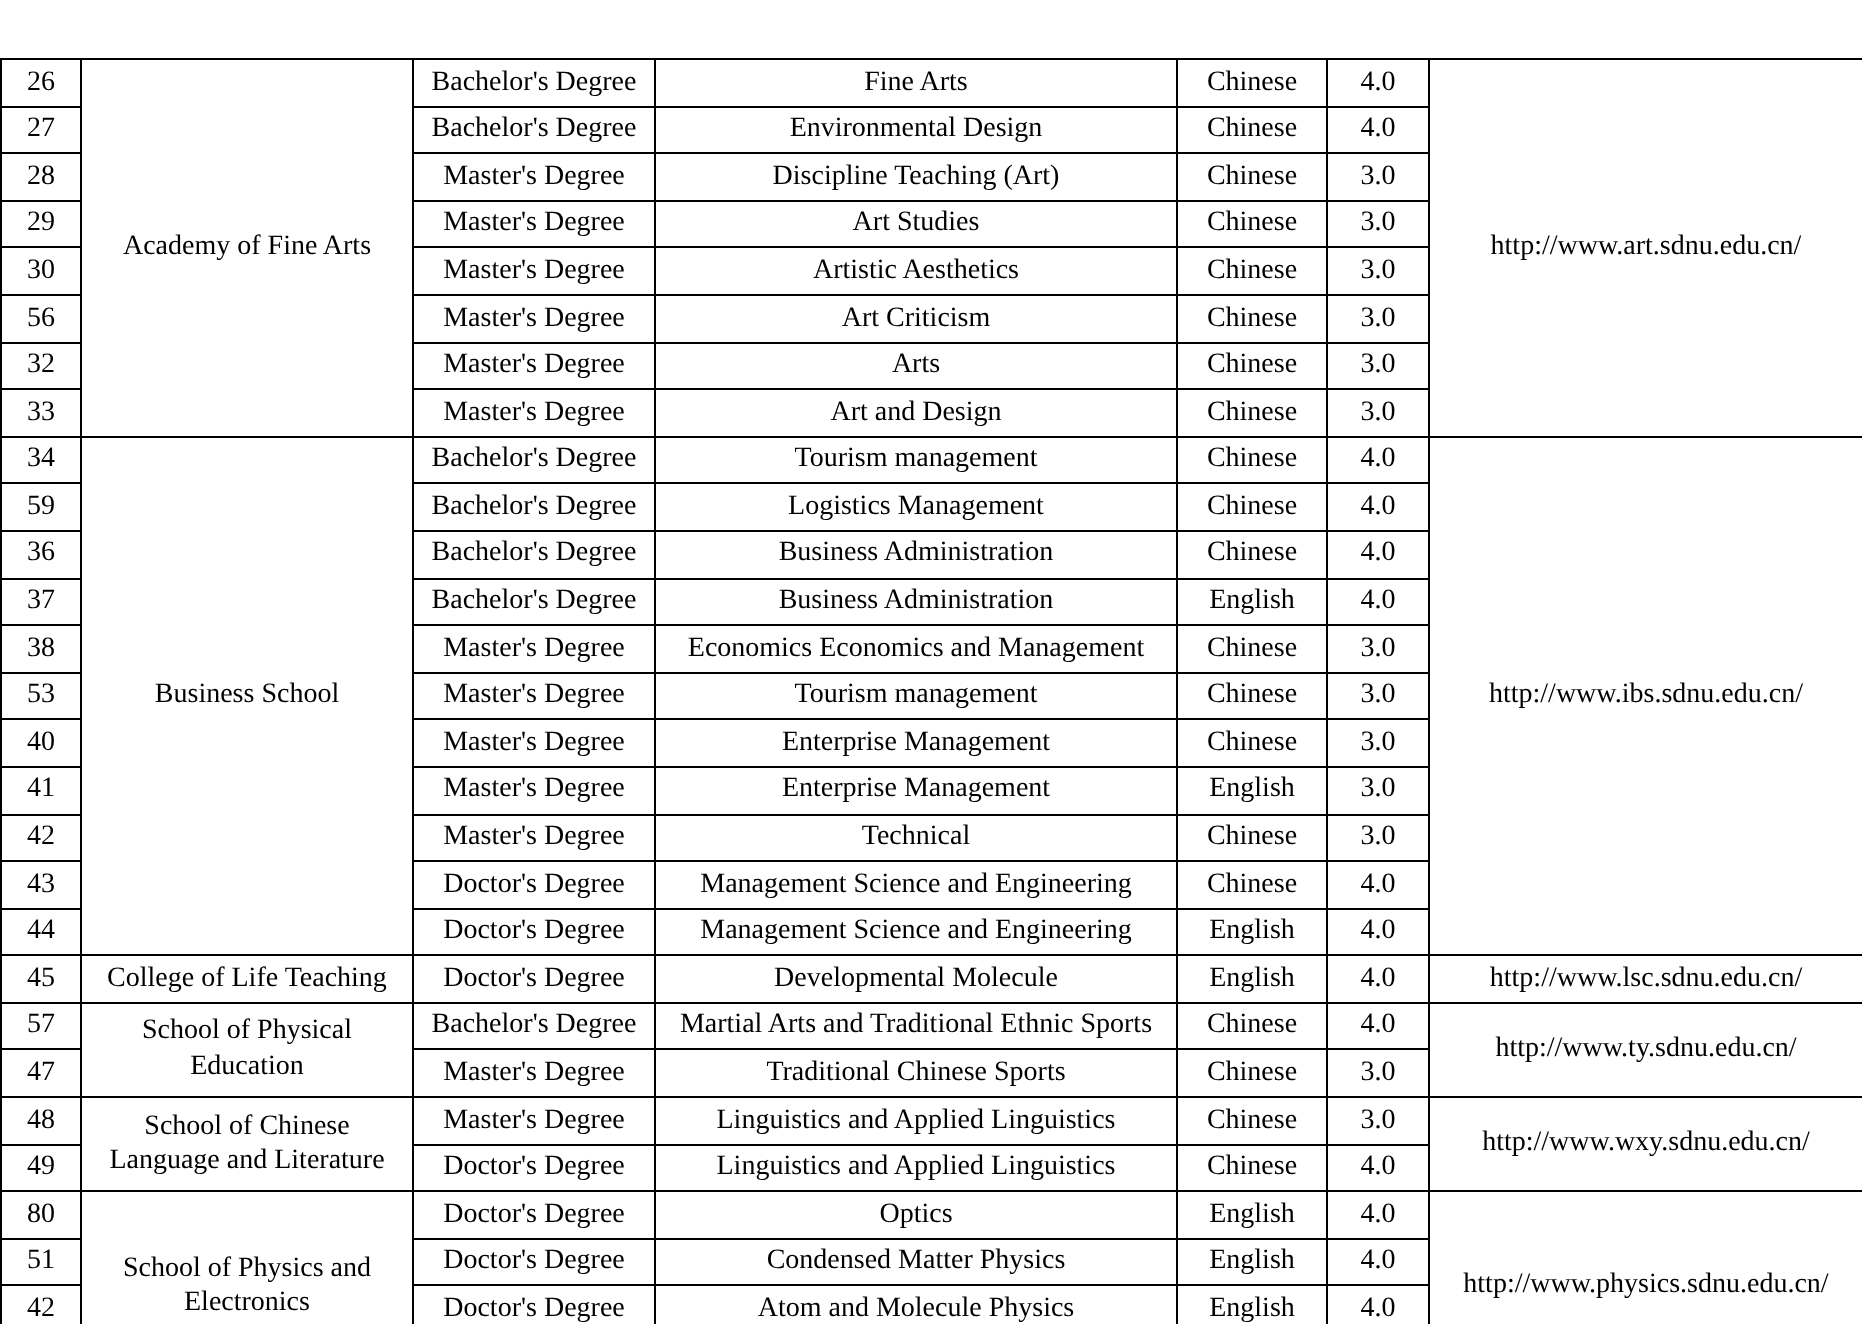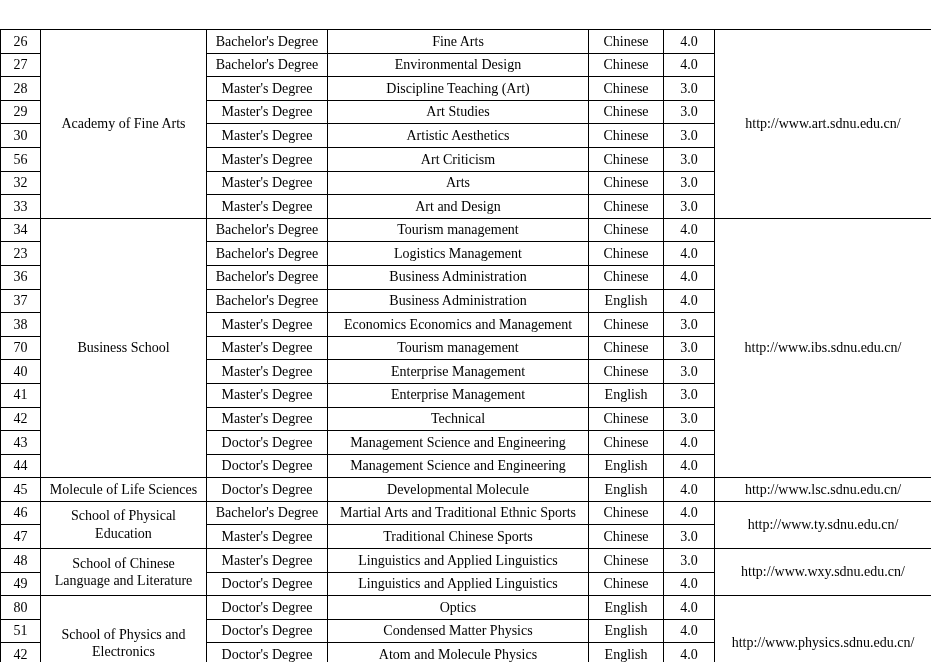--- a/index.html
+++ b/index.html
@@ -115,21 +115,21 @@
         <tr>
           <td class="c-no">34</td>
           <td class="c-school" rowspan="11">Business School</td>
           <td class="c-degree">Bachelor's Degree</td>
           <td class="c-program">Tourism management</td>
           <td class="c-lang">Chinese</td>
           <td class="c-years">4.0</td>
           <td class="c-url" rowspan="11">http://www.ibs.sdnu.edu.cn/</td>
         </tr>
         <tr>
-          <td class="c-no">23</td>
+          <td class="c-no">59</td>
           <td class="c-degree">Bachelor's Degree</td>
           <td class="c-program">Logistics Management</td>
           <td class="c-lang">Chinese</td>
           <td class="c-years">4.0</td>
         </tr>
         <tr>
           <td class="c-no">36</td>
           <td class="c-degree">Bachelor's Degree</td>
           <td class="c-program">Business Administration</td>
           <td class="c-lang">Chinese</td>
@@ -143,21 +143,21 @@
           <td class="c-years">4.0</td>
         </tr>
         <tr>
           <td class="c-no">38</td>
           <td class="c-degree">Master's Degree</td>
           <td class="c-program">Economics Economics and Management</td>
           <td class="c-lang">Chinese</td>
           <td class="c-years">3.0</td>
         </tr>
         <tr>
-          <td class="c-no">70</td>
+          <td class="c-no">53</td>
           <td class="c-degree">Master's Degree</td>
           <td class="c-program">Tourism management</td>
           <td class="c-lang">Chinese</td>
           <td class="c-years">3.0</td>
         </tr>
         <tr>
           <td class="c-no">40</td>
           <td class="c-degree">Master's Degree</td>
           <td class="c-program">Enterprise Management</td>
           <td class="c-lang">Chinese</td>
@@ -186,29 +186,29 @@
         </tr>
         <tr>
           <td class="c-no">44</td>
           <td class="c-degree">Doctor's Degree</td>
           <td class="c-program">Management Science and Engineering</td>
           <td class="c-lang">English</td>
           <td class="c-years">4.0</td>
         </tr>
         <tr>
           <td class="c-no">45</td>
-          <td class="c-school">Molecule of Life Sciences</td>
+          <td class="c-school">College of Life Teaching</td>
           <td class="c-degree">Doctor's Degree</td>
           <td class="c-program">Developmental Molecule</td>
           <td class="c-lang">English</td>
           <td class="c-years">4.0</td>
           <td class="c-url">http://www.lsc.sdnu.edu.cn/</td>
         </tr>
         <tr>
-          <td class="c-no">46</td>
+          <td class="c-no">57</td>
           <td class="c-school" rowspan="2">School of Physical Education</td>
           <td class="c-degree">Bachelor's Degree</td>
           <td class="c-program">Martial Arts and Traditional Ethnic Sports</td>
           <td class="c-lang">Chinese</td>
           <td class="c-years">4.0</td>
           <td class="c-url" rowspan="2">http://www.ty.sdnu.edu.cn/</td>
         </tr>
         <tr>
           <td class="c-no">47</td>
           <td class="c-degree">Master's Degree</td>

